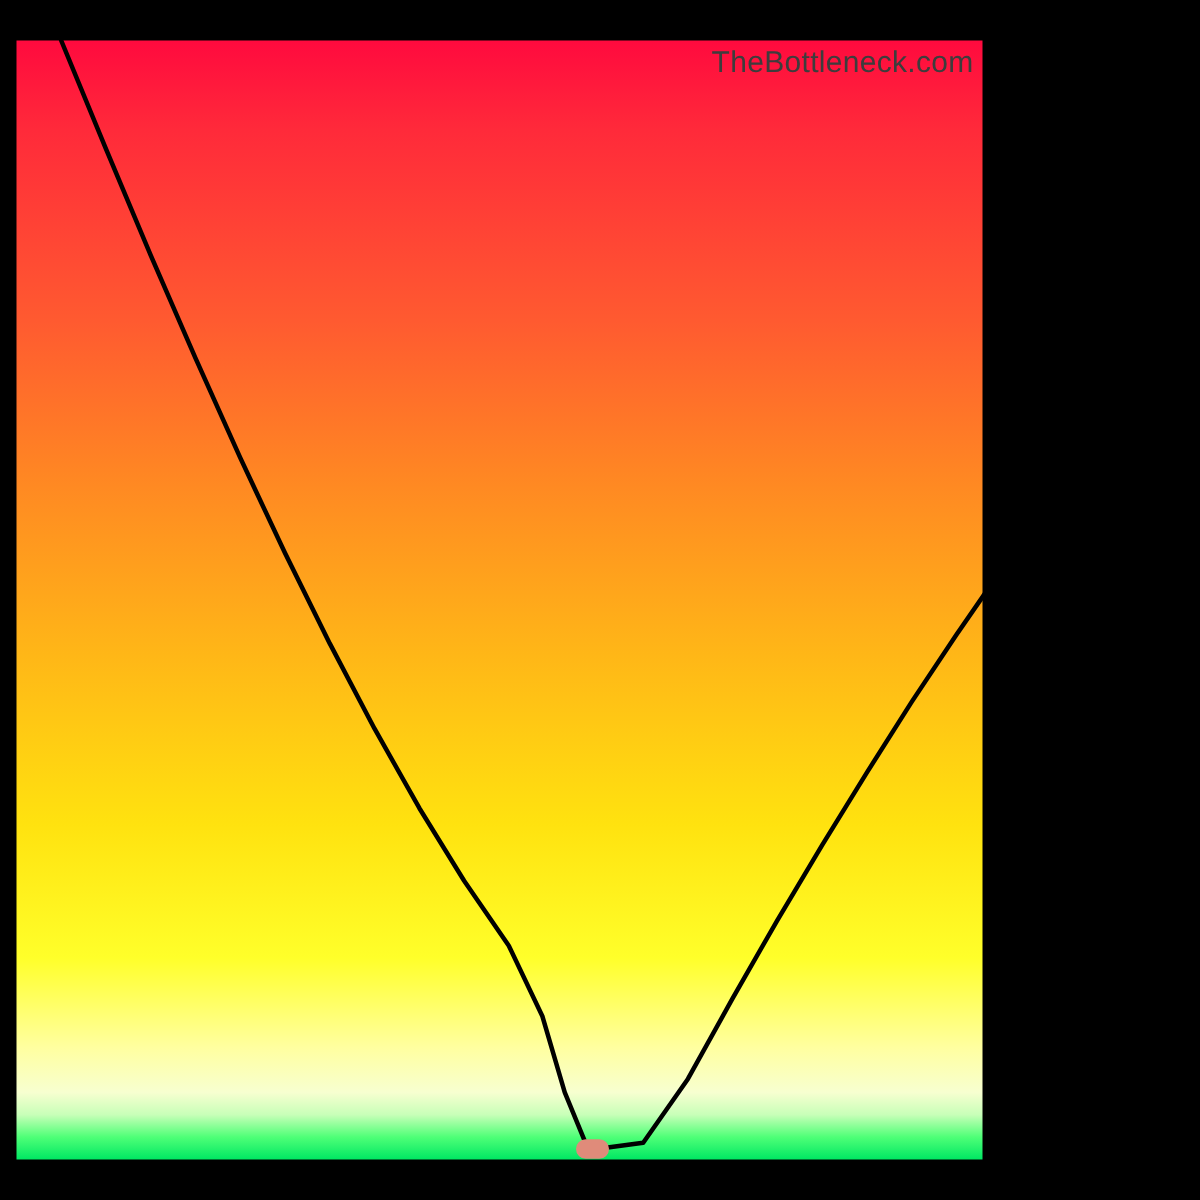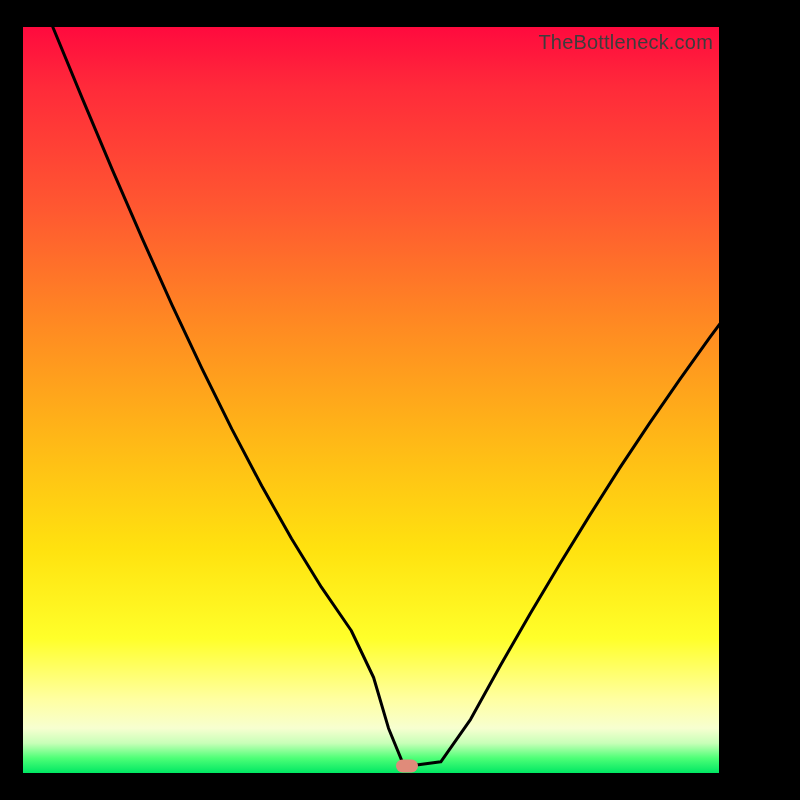--- a/index.html
+++ b/index.html
@@ -12,23 +12,23 @@
     font-family: Arial, Helvetica, sans-serif;
   }
   .frame {
     position: relative;
     width: 800px;
     height: 800px;
     background: #000;
   }
   .plot-area {
     position: absolute;
-    left: 23px;
+    left: 11px;
     top: 27px;
-    width: 696px;
+    width: 644px;
     height: 746px;
     
     background: linear-gradient(
       to bottom,
       #ff0a3e 0%,
       #ff2a3a 8%,
       #ff5a30 25%,
       #ff8a22 40%,
       #ffb717 55%,
       #ffe20f 70%,

